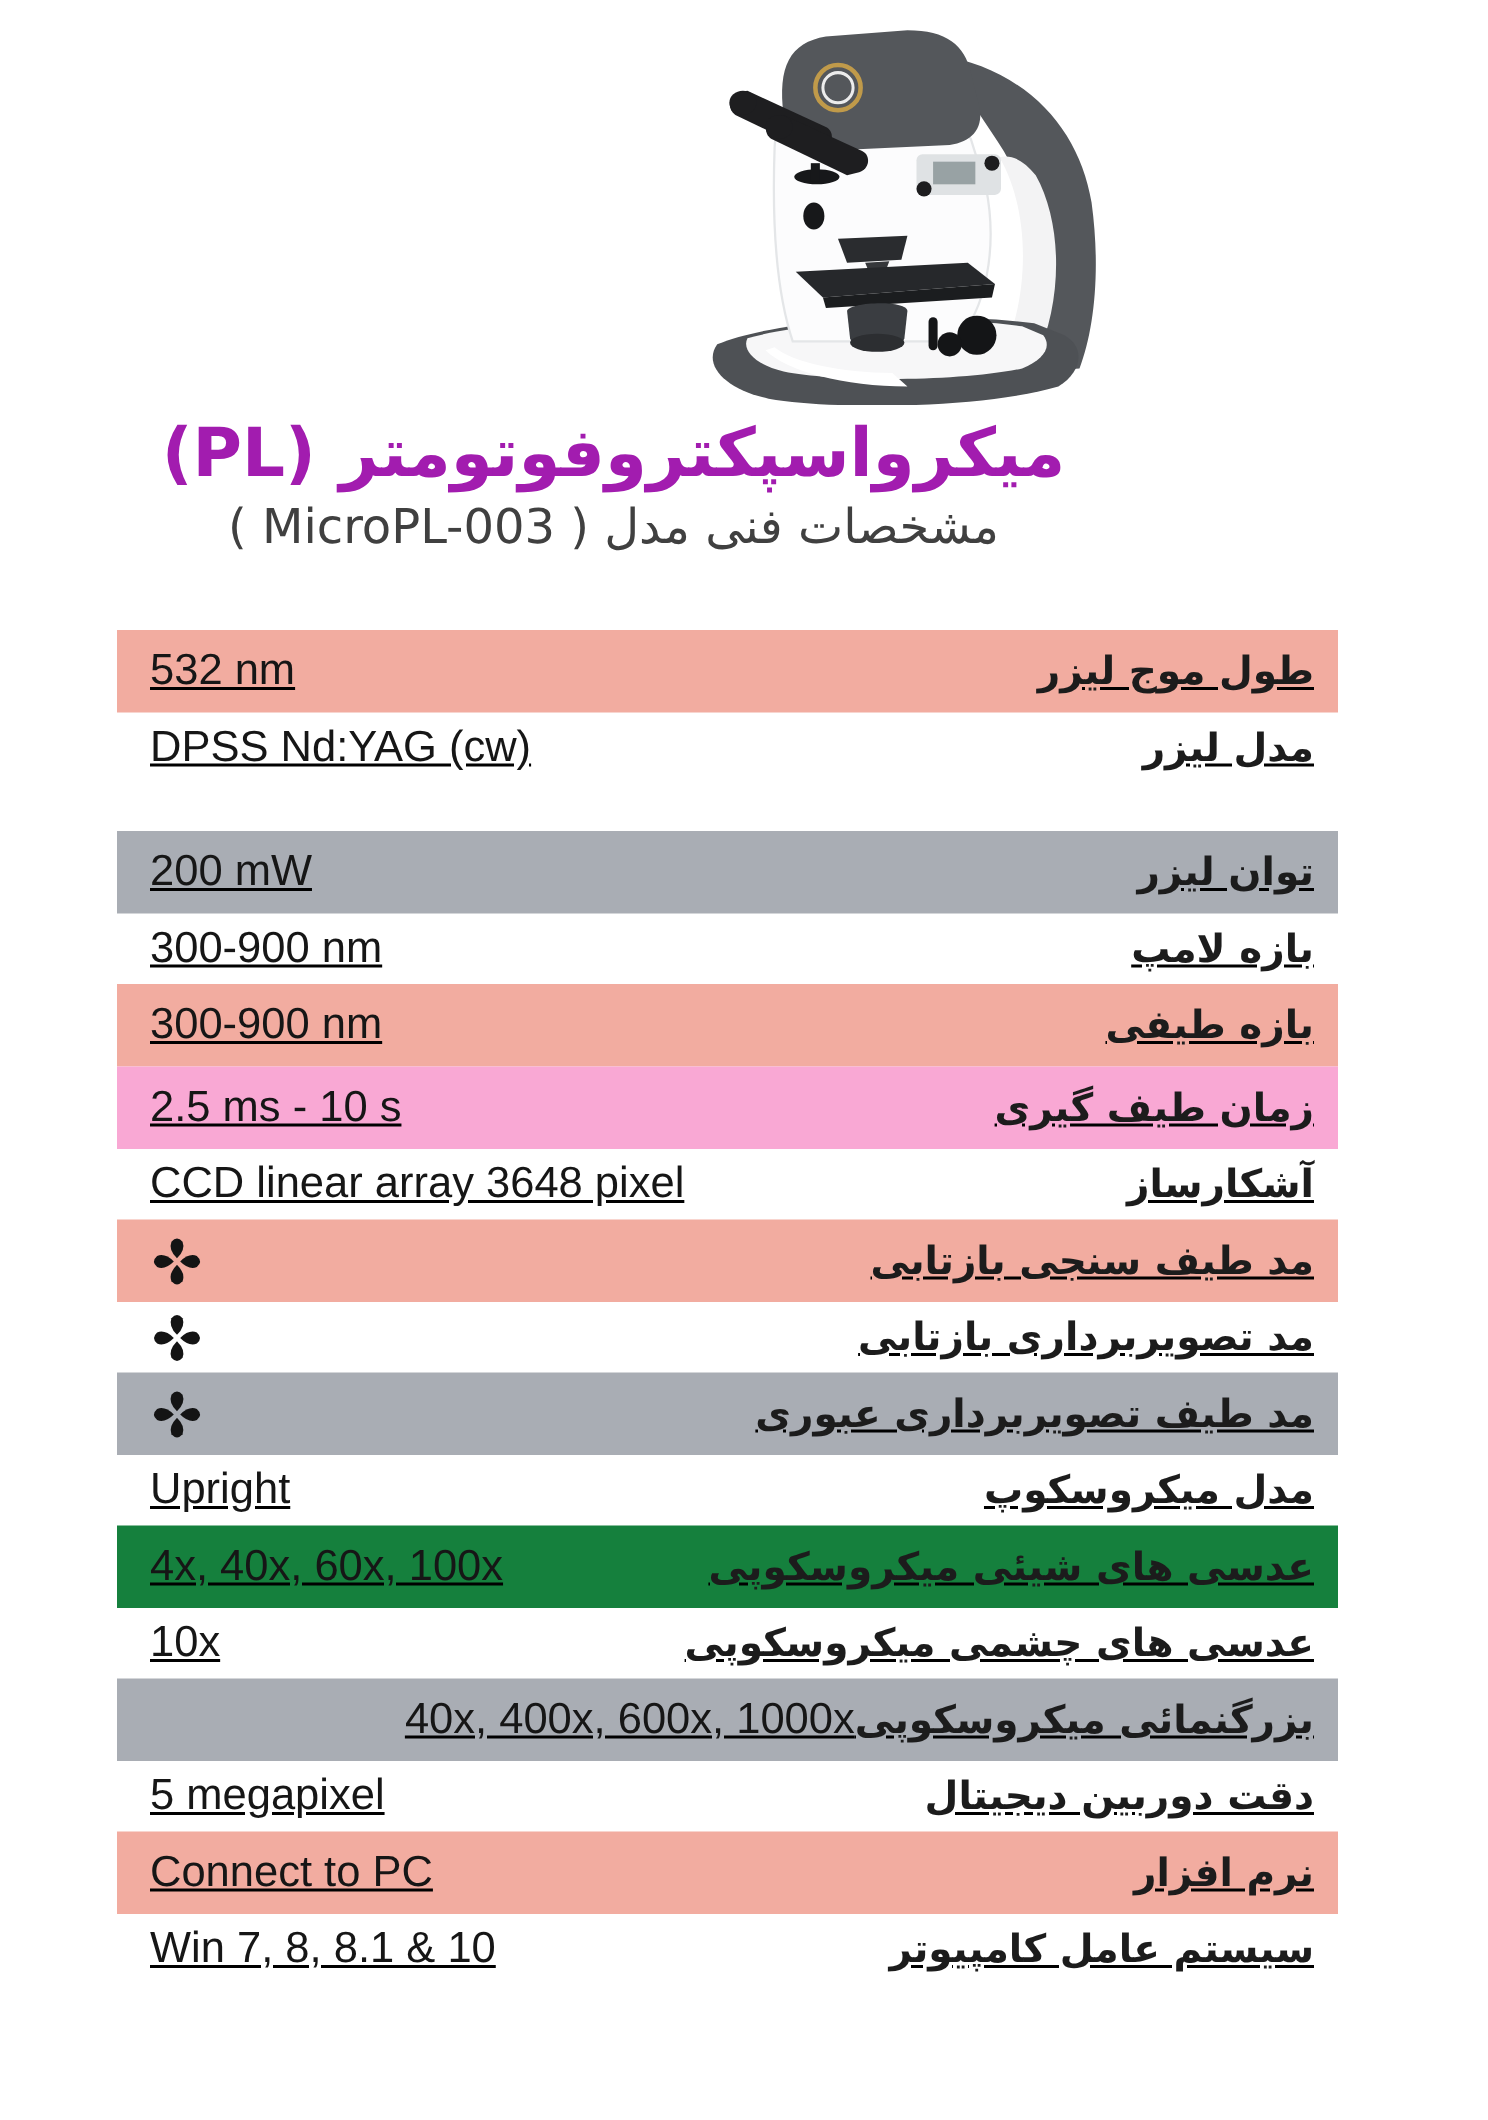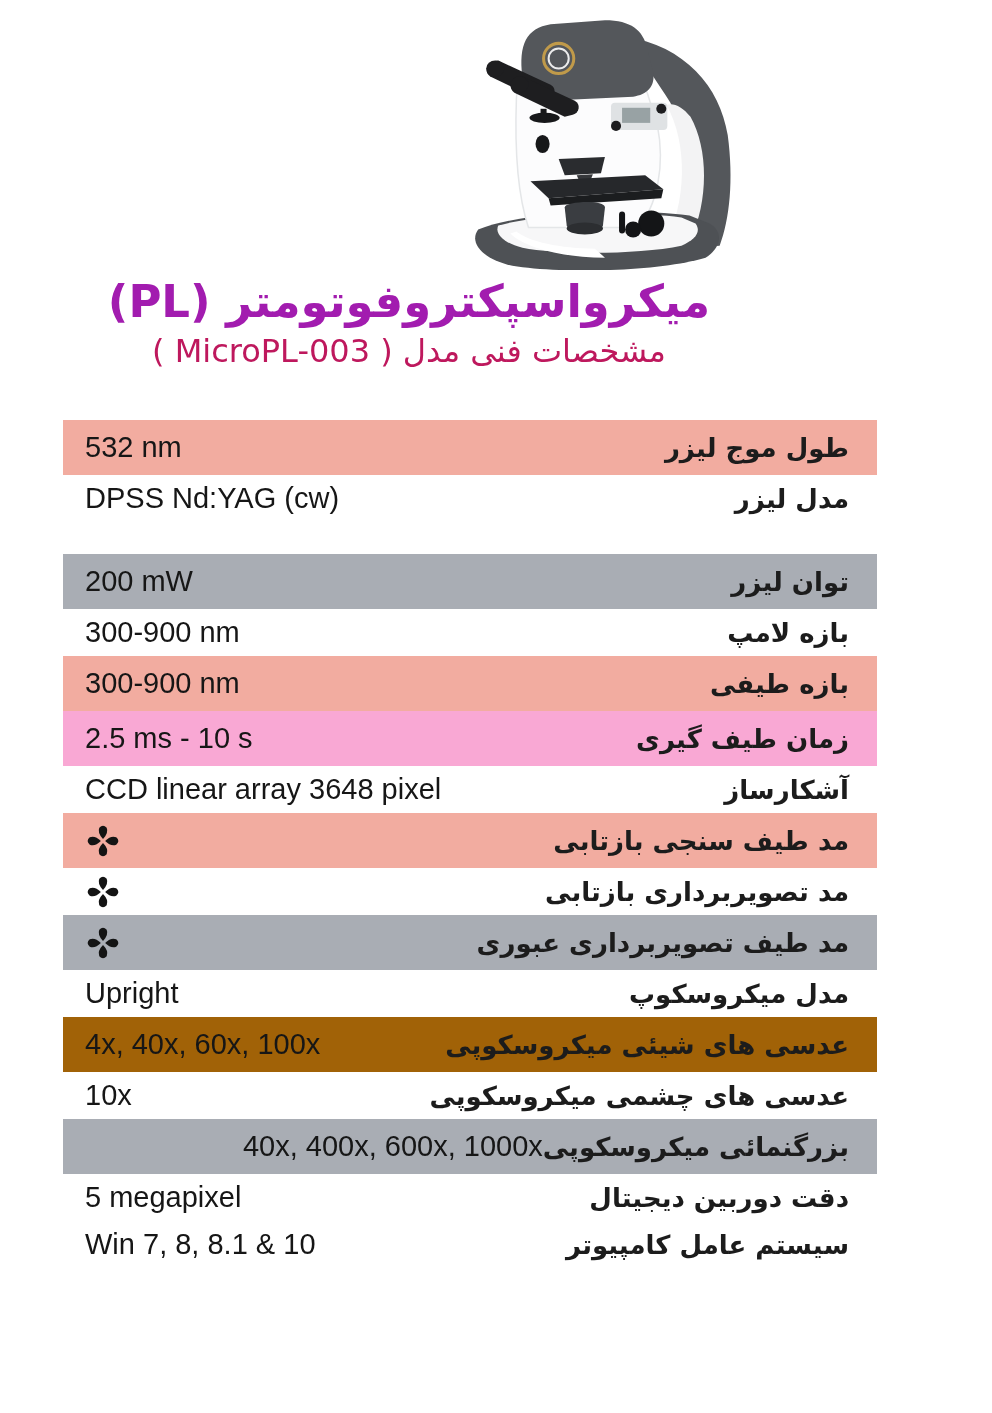--- a/index.html
+++ b/index.html
@@ -31,49 +31,50 @@
     font-weight: 700;
     color: #a21caf;
     letter-spacing: 0;
     line-height: 1.15;
     font-family: "DejaVu Sans", sans-serif;
   }
   .subtitle {
     margin-top: 4px;
     font-size: 32px;
     font-weight: 400;
-    color: #be185d;
+    color: #404040;
     line-height: 1.2;
     font-family: "DejaVu Sans", sans-serif;
   }
 
   
   .spec-table {
     position: absolute;
-    left: 63px; top: 420px;
+    left: 78px; top: 420px;
     width: 814px;
+    text-decoration: underline;
   }
   .row {
     display: flex;
     align-items: center;
     justify-content: space-between;
     height: 55px;
   }
   .row.white { height: 47px; background: transparent; }
   .val {
     padding-left: 22px;
     font-family: "Liberation Sans", "DejaVu Sans", sans-serif;
     font-size: 29px;
     color: #161616;
     white-space: nowrap;
     display: flex;
     align-items: center;
   }
   .lab {
-    padding-right: 28px;
+    padding-right: 16px;
     direction: rtl;
     font-family: "DejaVu Sans", sans-serif;
     font-weight: 700;
     font-size: 26px;
     color: #1c1c1c;
     white-space: nowrap;
   }
   .petal-icon { width: 36px; height: 36px; display: block; }
 </style>
 </head>
@@ -200,33 +201,37 @@
       <path d="M17 15 Q11.5 9.5 13.5 4.5 Q17 0.5 20.5 4.5 Q22.5 9.5 17 15 Z" transform="rotate(270 17 17)"></path>
     </g>
   </svg>
 </div>
       <div class="lab">مد  طیف تصویربرداری عبوری</div>
     </div>
     <div class="row white">
       <div class="val">Upright</div>
       <div class="lab">مدل میکروسکوپ</div>
     </div>
-    <div class="row salmon" style="background: #a16207;">
+    <div class="row salmon" style="background: #15803d;">
       <div class="val">4x, 40x, 60x, 100x</div>
       <div class="lab">عدسی های شیئی میکروسکوپی</div>
     </div>
     <div class="row white">
       <div class="val">10x</div>
       <div class="lab">عدسی های چشمی میکروسکوپی</div>
     </div>
     <div class="row gray" style="background: rgb(169, 173, 180); justify-content: flex-end;">
       <div class="val">40x, 400x, 600x, 1000x</div>
       <div class="lab">بزرگنمائی میکروسکوپی</div>
     </div>
     <div class="row white">
       <div class="val">5 megapixel</div>
       <div class="lab">دقت دوربین دیجیتال</div>
     </div>
+    <div class="row salmon" style="background: rgb(242, 172, 160);">
+      <div class="val">Connect to PC</div>
+      <div class="lab">نرم افزار</div>
+    </div>
     <div class="row white">
       <div class="val">Win 7, 8, 8.1 &amp; 10</div>
       <div class="lab">سیستم عامل کامپیوتر</div>
     </div>
   </div>
 
 </body></html>

